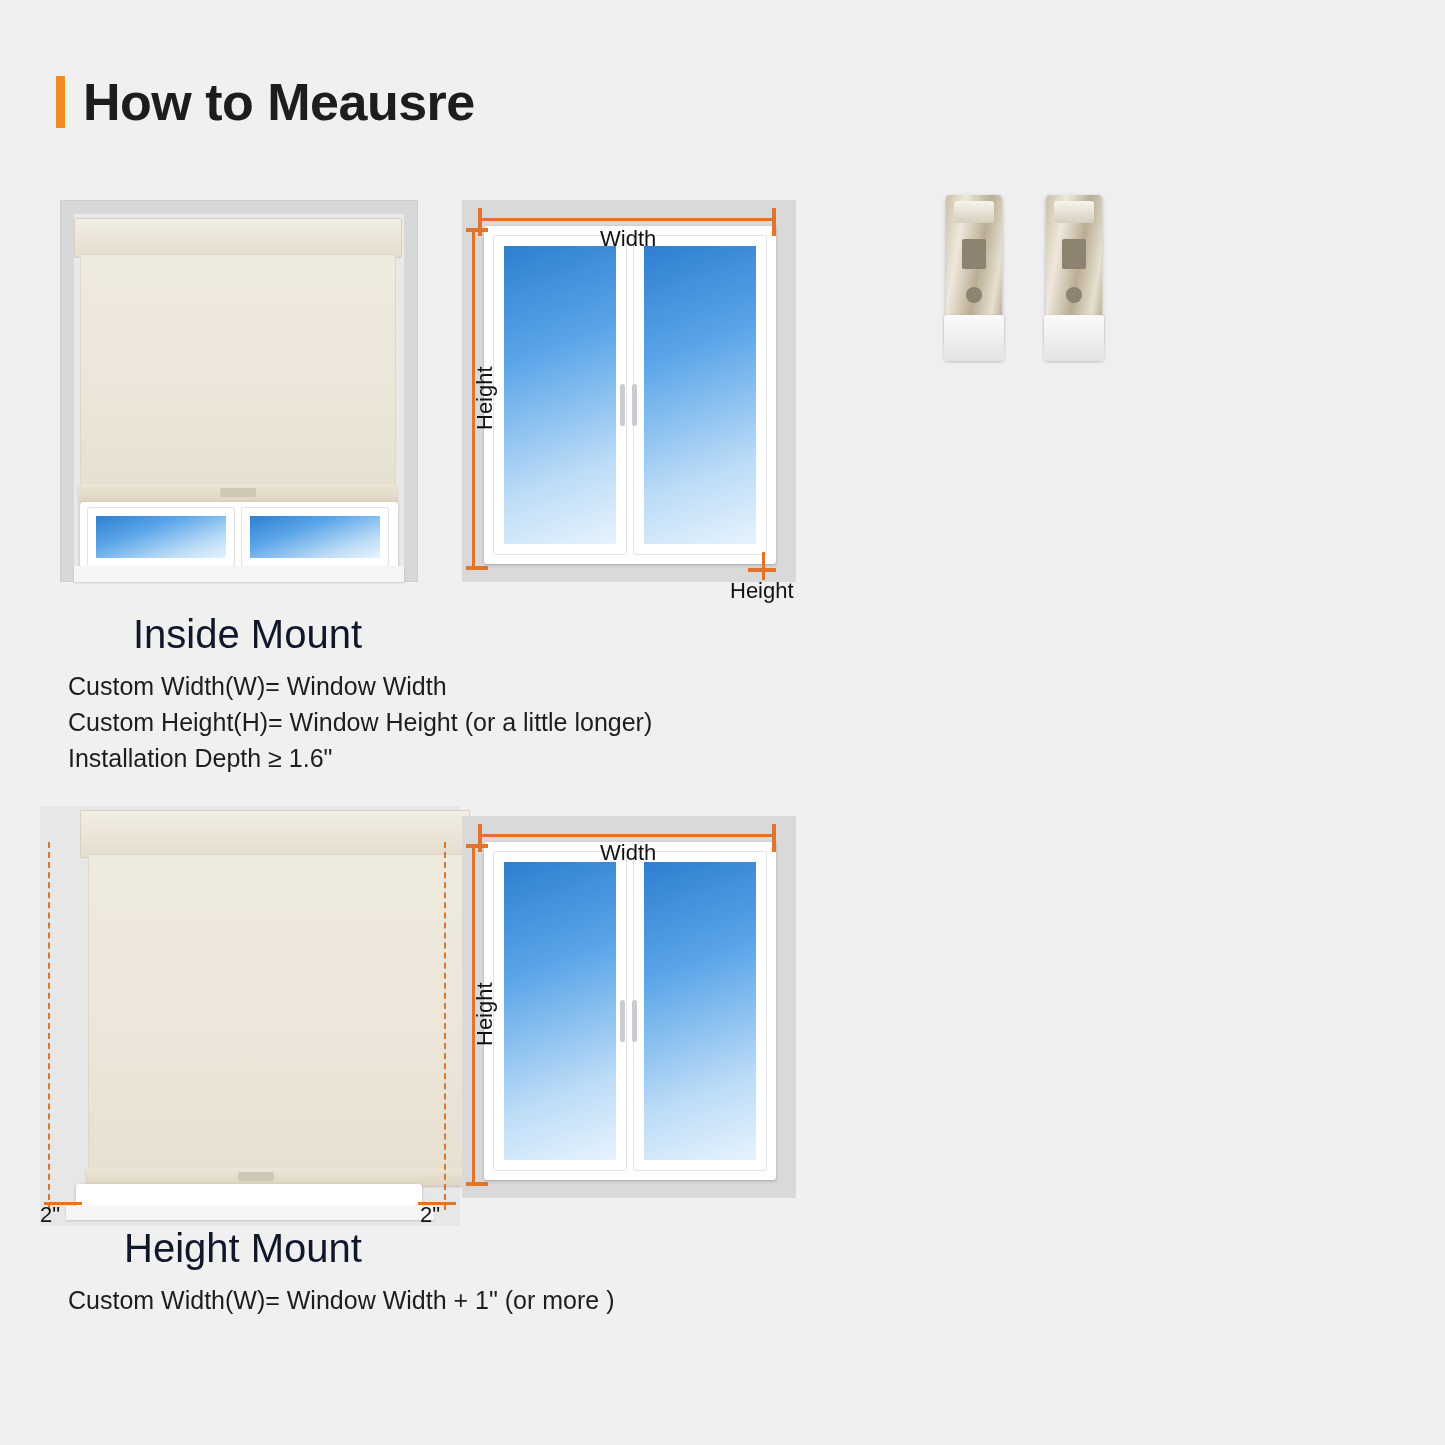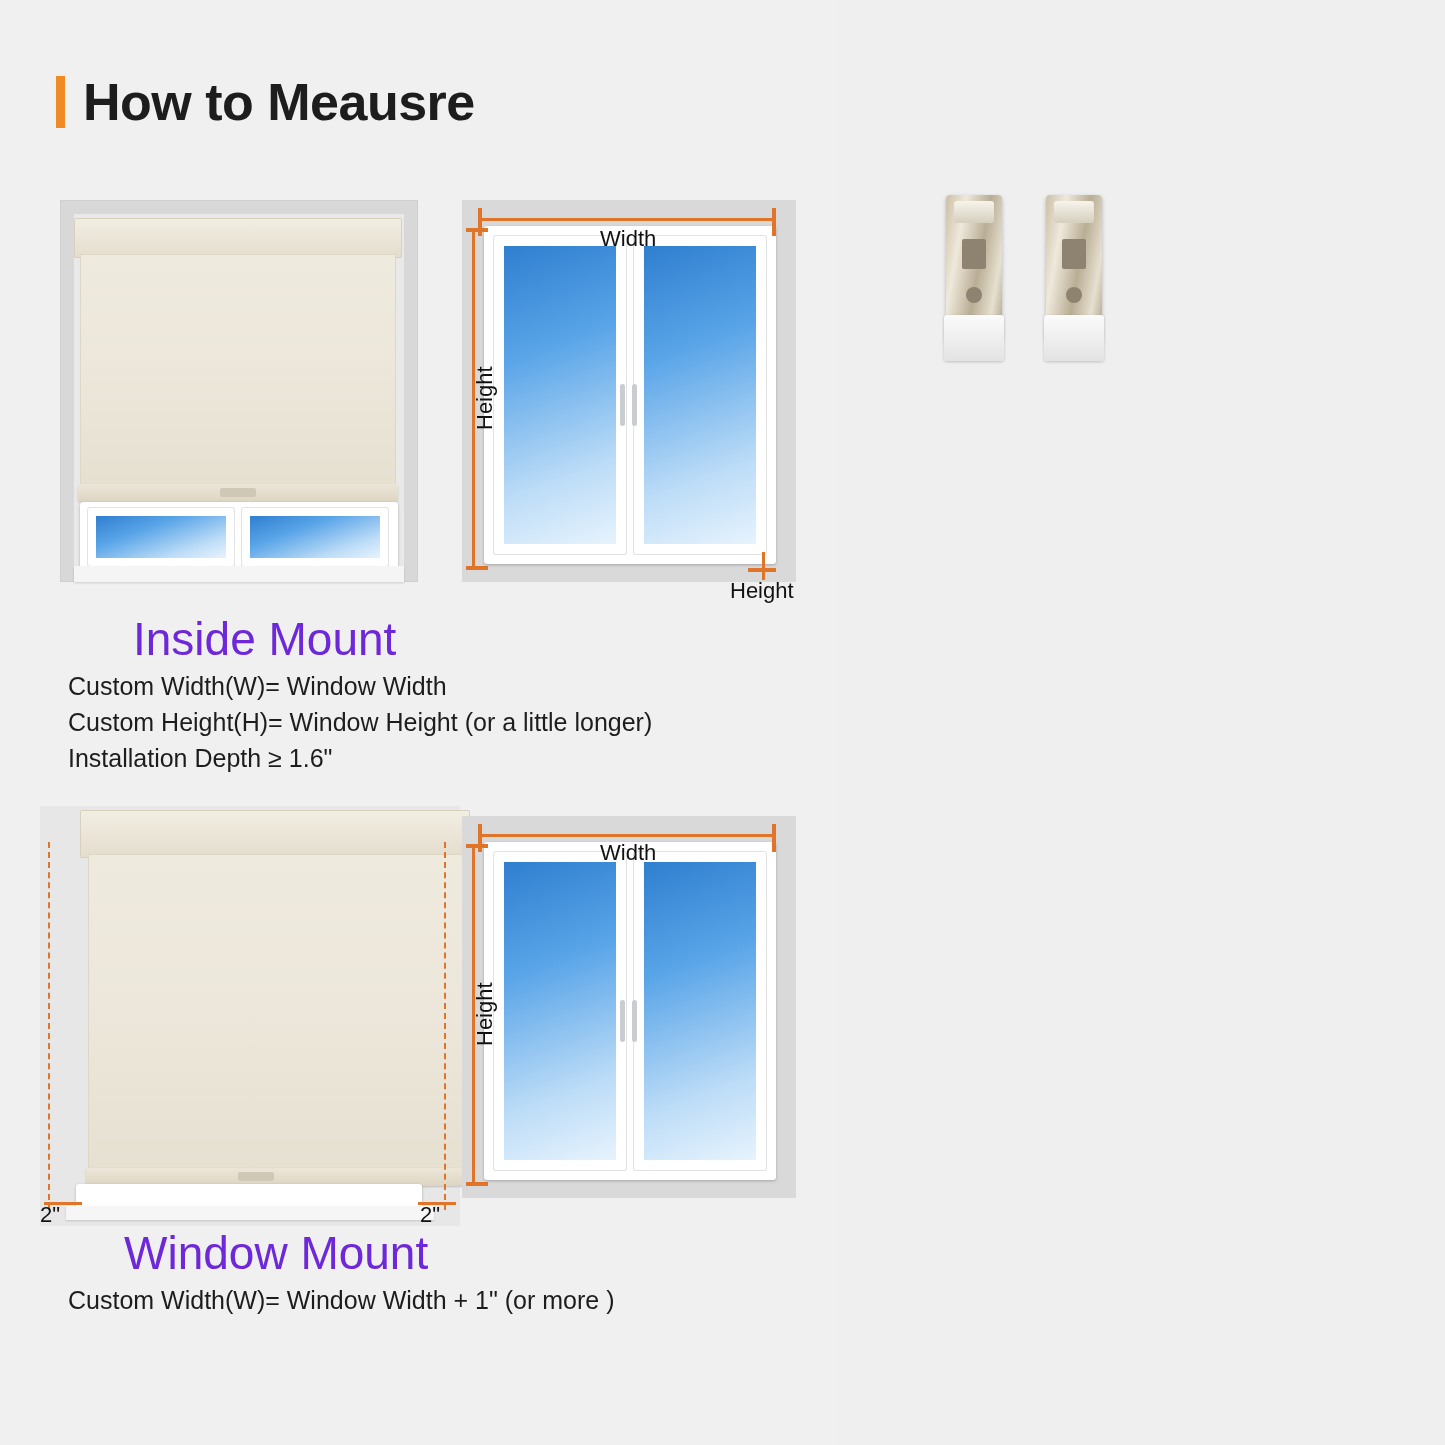--- a/index.html
+++ b/index.html
@@ -127,22 +127,22 @@
   }
   .rail-grip {
     position: absolute;
     background: #cfc8b6;
     border-radius: 2px;
   }
 
   
   .mount-title {
     position: absolute;
-    font-size: 46px;
-    color: #6d28d9;
+    font-size: 40px;
+    color: #0f172a;
     font-weight: normal;
     white-space: nowrap;
   }
   .spec-line {
     position: absolute;
     font-size: 25px;
     color: #1d1d1d;
     white-space: nowrap;
   }
   .dash-v {
@@ -279,21 +279,21 @@
       <div class="tick" style="left:16px; top:8px; width:4px; height:28px;"></div>
       <div class="tick" style="left:310px; top:8px; width:4px; height:28px;"></div>
       <div class="tick" style="left:20px; top:18px; width:292px; height:3px;"></div>
       <div class="tick" style="left:10px; top:30px; width:3px; height:340px;"></div>
       <div class="tick" style="left:4px; top:28px; width:22px; height:4px;"></div>
       <div class="tick" style="left:4px; top:366px; width:22px; height:4px;"></div>
     </div>
     <div class="dim-label" style="left:600px; top:840px;">Width</div>
     <div class="dim-label vert" style="left:472px; top:1046px;">Height</div>
 
-    <div class="mount-title" style="left:124px; top:1226px;">Window Mount</div>
+    <div class="mount-title" style="left:124px; top:1226px;">Height Mount</div>
     <div class="spec-line" style="left:68px; top:1286px;">Custom Width(W)= Window Width + 1"  (or more )</div>
   </div>
 
   <div class="vdivider"></div>
 
   <div class="panel-right">
 
     <div style="position:absolute; left:100px; top:195px; width:230px; height:230px;">
       <div class="bracket" style="left:8px; top:0;">
         <div class="tab" style="top:6px;"></div>

